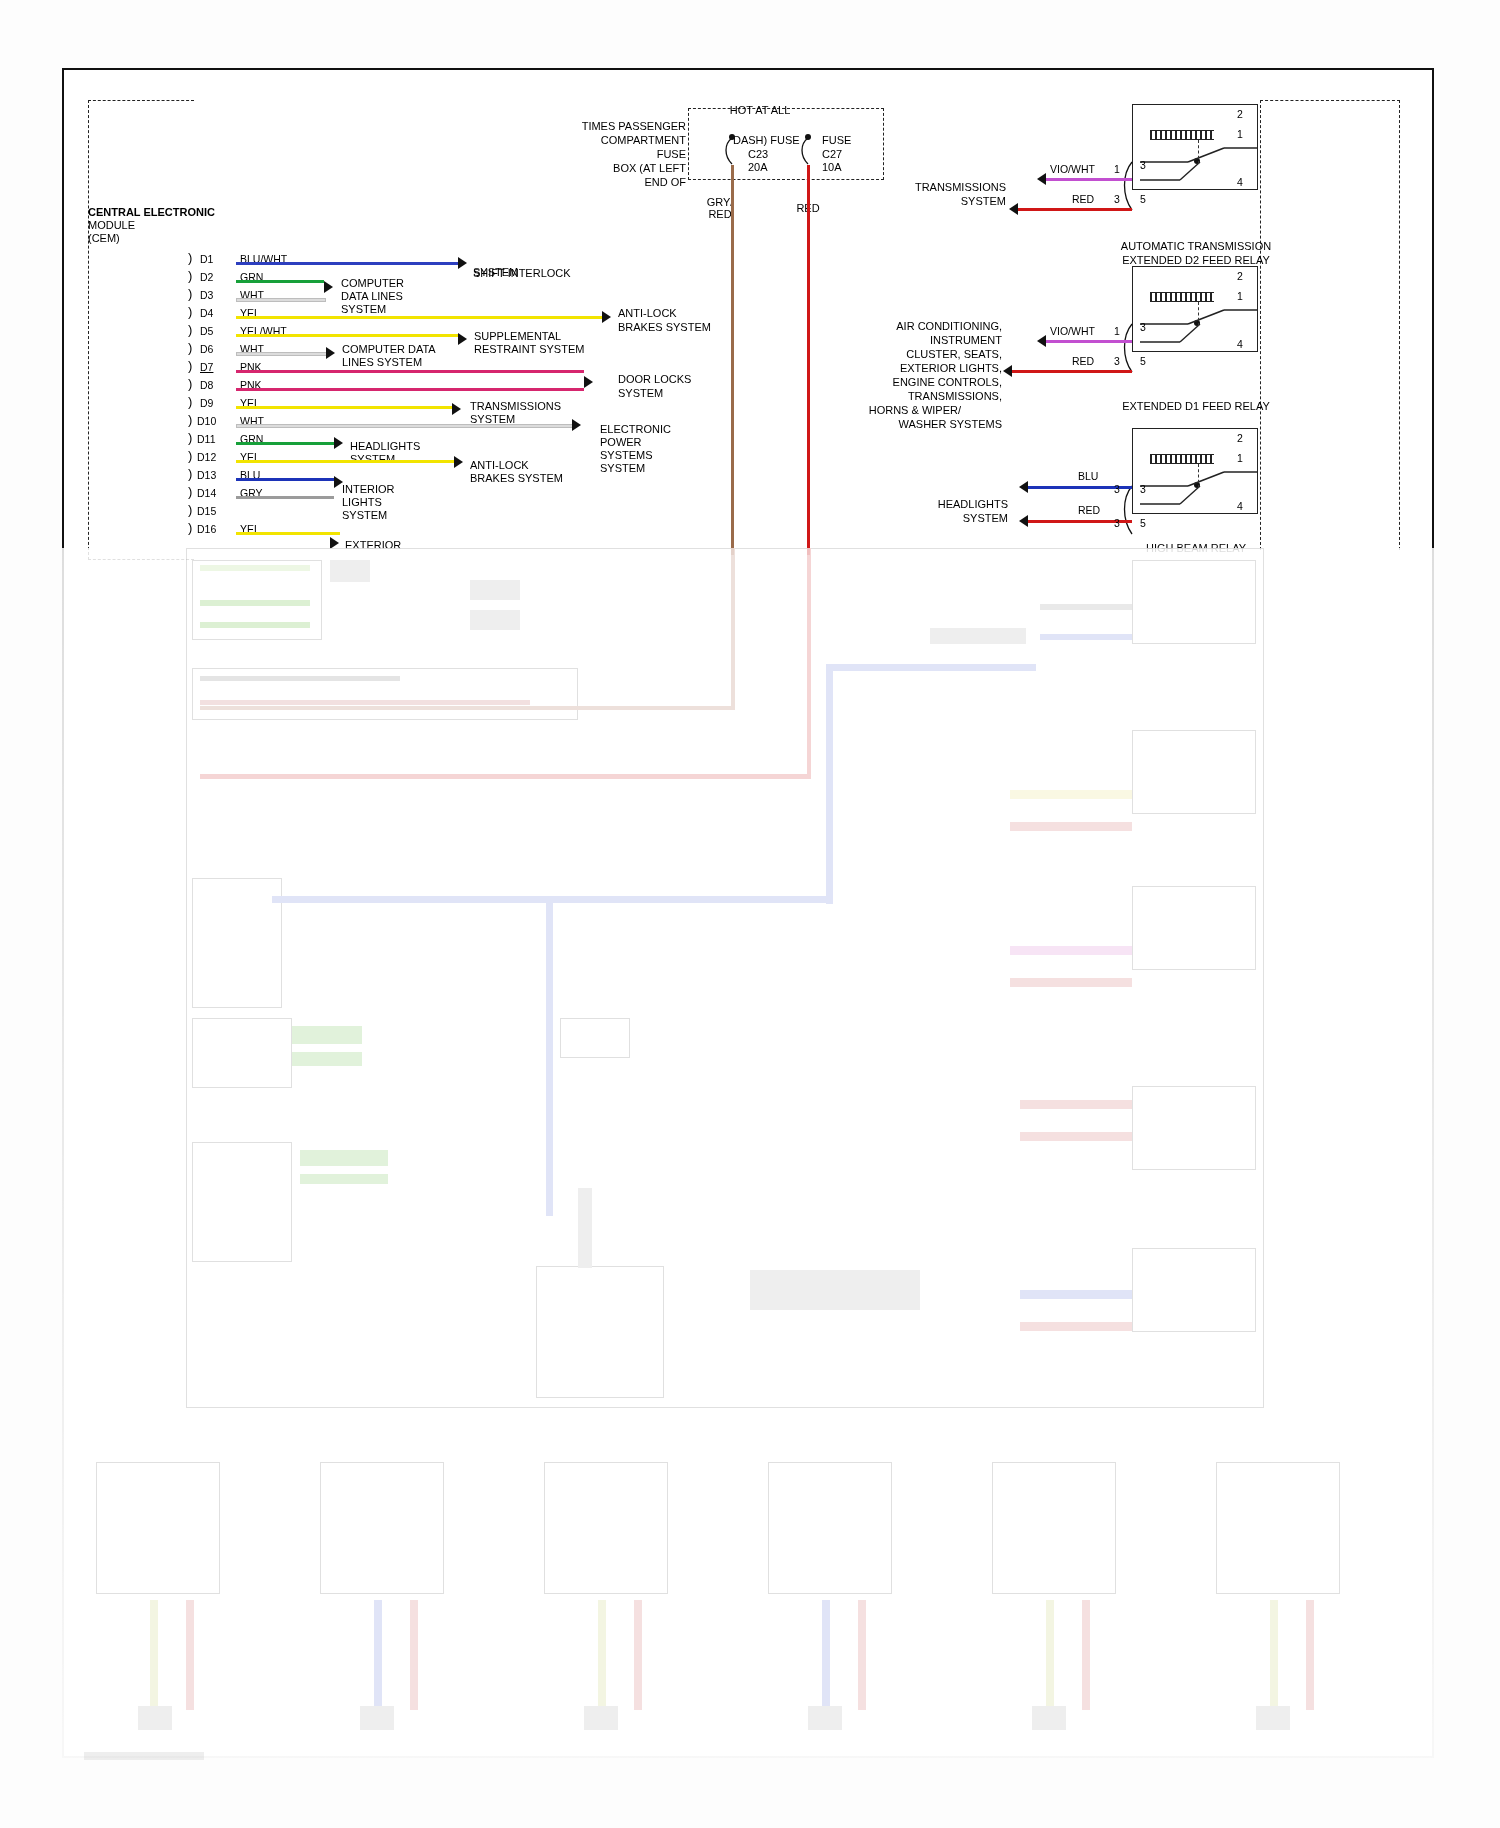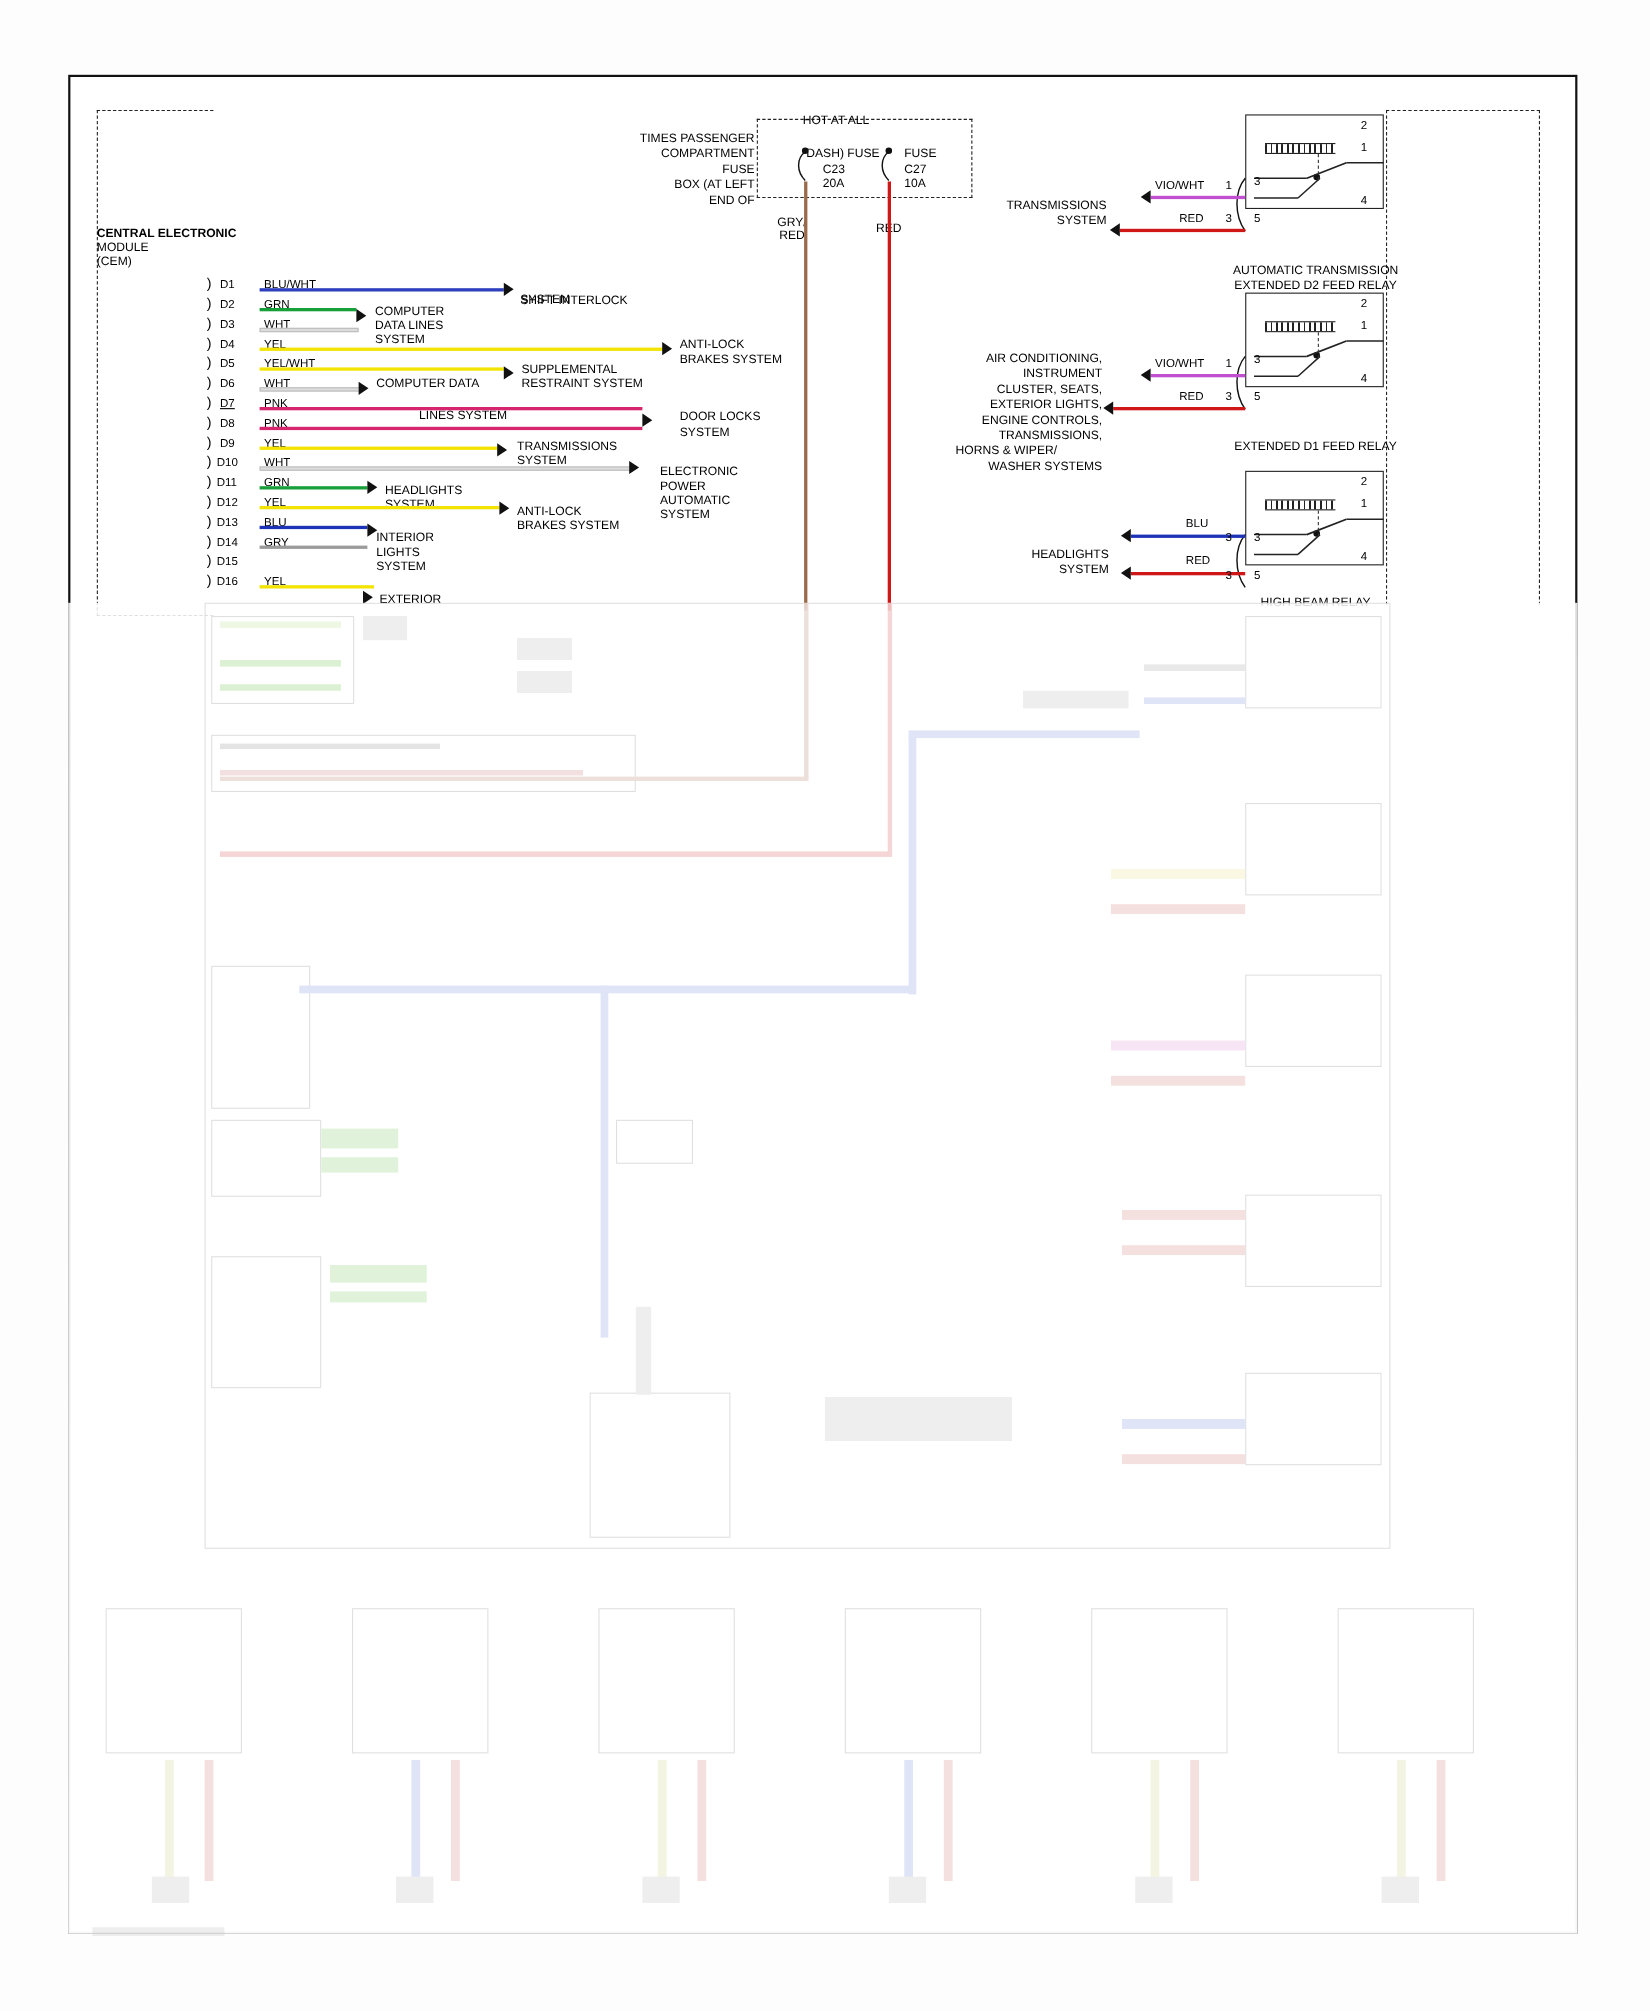--- a/index.html
+++ b/index.html
@@ -203,21 +203,21 @@
   <div class="arrow" style="left:458px; top:333px;"></div>
   <div class="txt" style="left:474px; top:330px;">SUPPLEMENTAL</div>
   <div class="txt" style="left:474px; top:343px;">RESTRAINT SYSTEM</div>
 
   <div class="conn-brace" style="left:188px; top:340px;">)</div>
   <div class="pin-label" style="left:200px; top:343px;">D6</div>
   <div class="pin-label" style="left:240px; top:343px;">WHT</div>
   <div class="wire" style="left:236px; top:352px; width:90px; background:#dcdcdc; border:1px solid #bdbdbd; height:2px;"></div>
   <div class="arrow" style="left:326px; top:347px;"></div>
   <div class="txt" style="left:342px; top:343px;">COMPUTER DATA</div>
-  <div class="txt" style="left:342px; top:372px;margin-left:39px;">LINES SYSTEM</div>
+  <div class="txt" style="left:342px; top:356px;">LINES SYSTEM</div>
 
   <div class="conn-brace" style="left:188px; top:358px;">)</div>
   <div class="pin-label" style="left:200px; top:361px;text-decoration:underline;">D7</div>
   <div class="pin-label" style="left:240px; top:361px;">PNK</div>
   <div class="wire" style="left:236px; top:370px; width:348px; background:#d6266e;"></div>
 
   <div class="conn-brace" style="left:188px; top:376px;">)</div>
   <div class="pin-label" style="left:200px; top:379px;">D8</div>
   <div class="pin-label" style="left:240px; top:379px;">PNK</div>
   <div class="wire" style="left:236px; top:388px; width:348px; background:#d6266e;"></div>
@@ -233,21 +233,21 @@
   <div class="txt" style="left:470px; top:400px;">TRANSMISSIONS</div>
   <div class="txt" style="left:470px; top:413px;">SYSTEM</div>
 
   <div class="conn-brace" style="left:188px; top:412px;">)</div>
   <div class="pin-label" style="left:197px; top:415px;">D10</div>
   <div class="pin-label" style="left:240px; top:415px;">WHT</div>
   <div class="wire" style="left:236px; top:424px; width:336px; background:#dcdcdc; border:1px solid #bdbdbd; height:2px;"></div>
   <div class="arrow" style="left:572px; top:419px;"></div>
   <div class="txt" style="left:600px; top:423px;">ELECTRONIC</div>
   <div class="txt" style="left:600px; top:436px;">POWER</div>
-  <div class="txt" style="left:600px; top:449px;">AUTOMATIC</div>
+  <div class="txt" style="left:600px; top:449px;">SYSTEMS</div>
   <div class="txt" style="left:600px; top:462px;">SYSTEM</div>
 
   <div class="conn-brace" style="left:188px; top:430px;">)</div>
   <div class="pin-label" style="left:197px; top:433px;">D11</div>
   <div class="pin-label" style="left:240px; top:433px;">GRN</div>
   <div class="wire" style="left:236px; top:442px; width:98px; background:#17a03a;"></div>
   <div class="arrow" style="left:334px; top:437px;"></div>
   <div class="txt" style="left:350px; top:440px;">HEADLIGHTS</div>
   <div class="txt" style="left:350px; top:453px;">SYSTEM</div>
 

